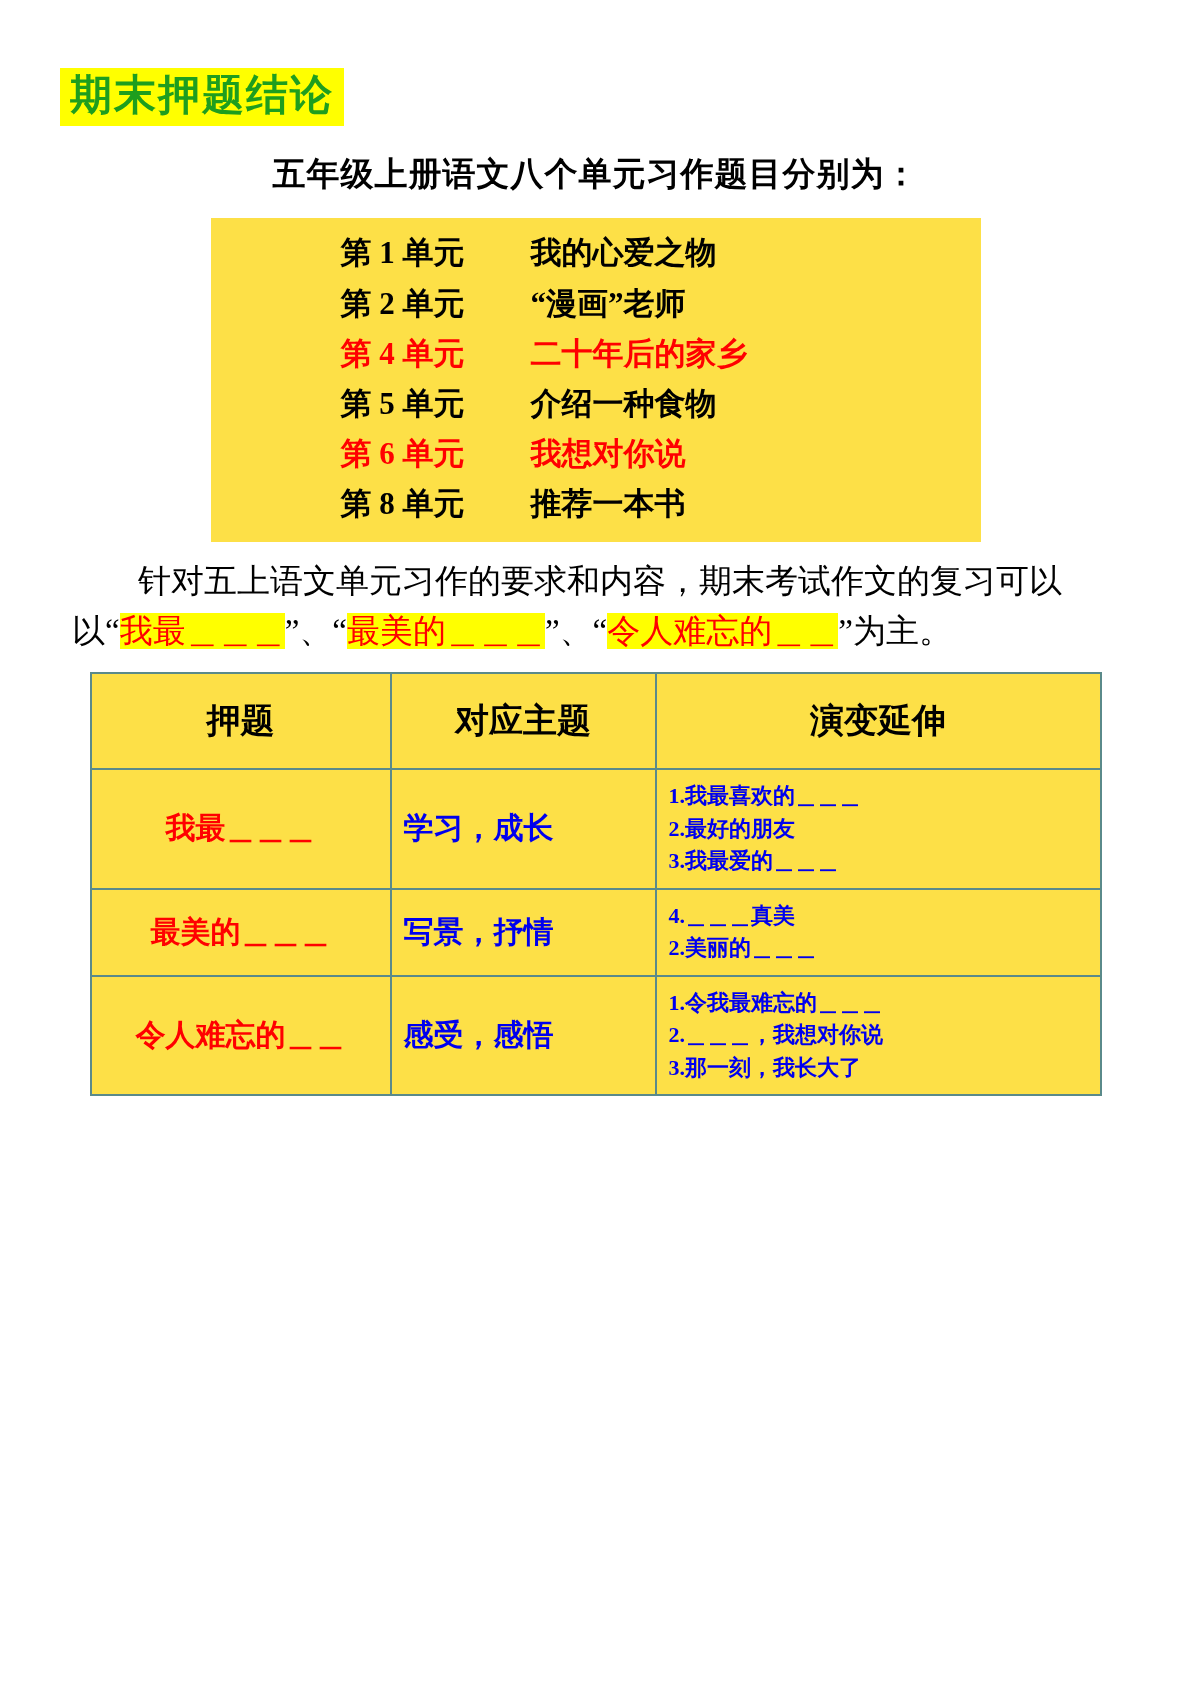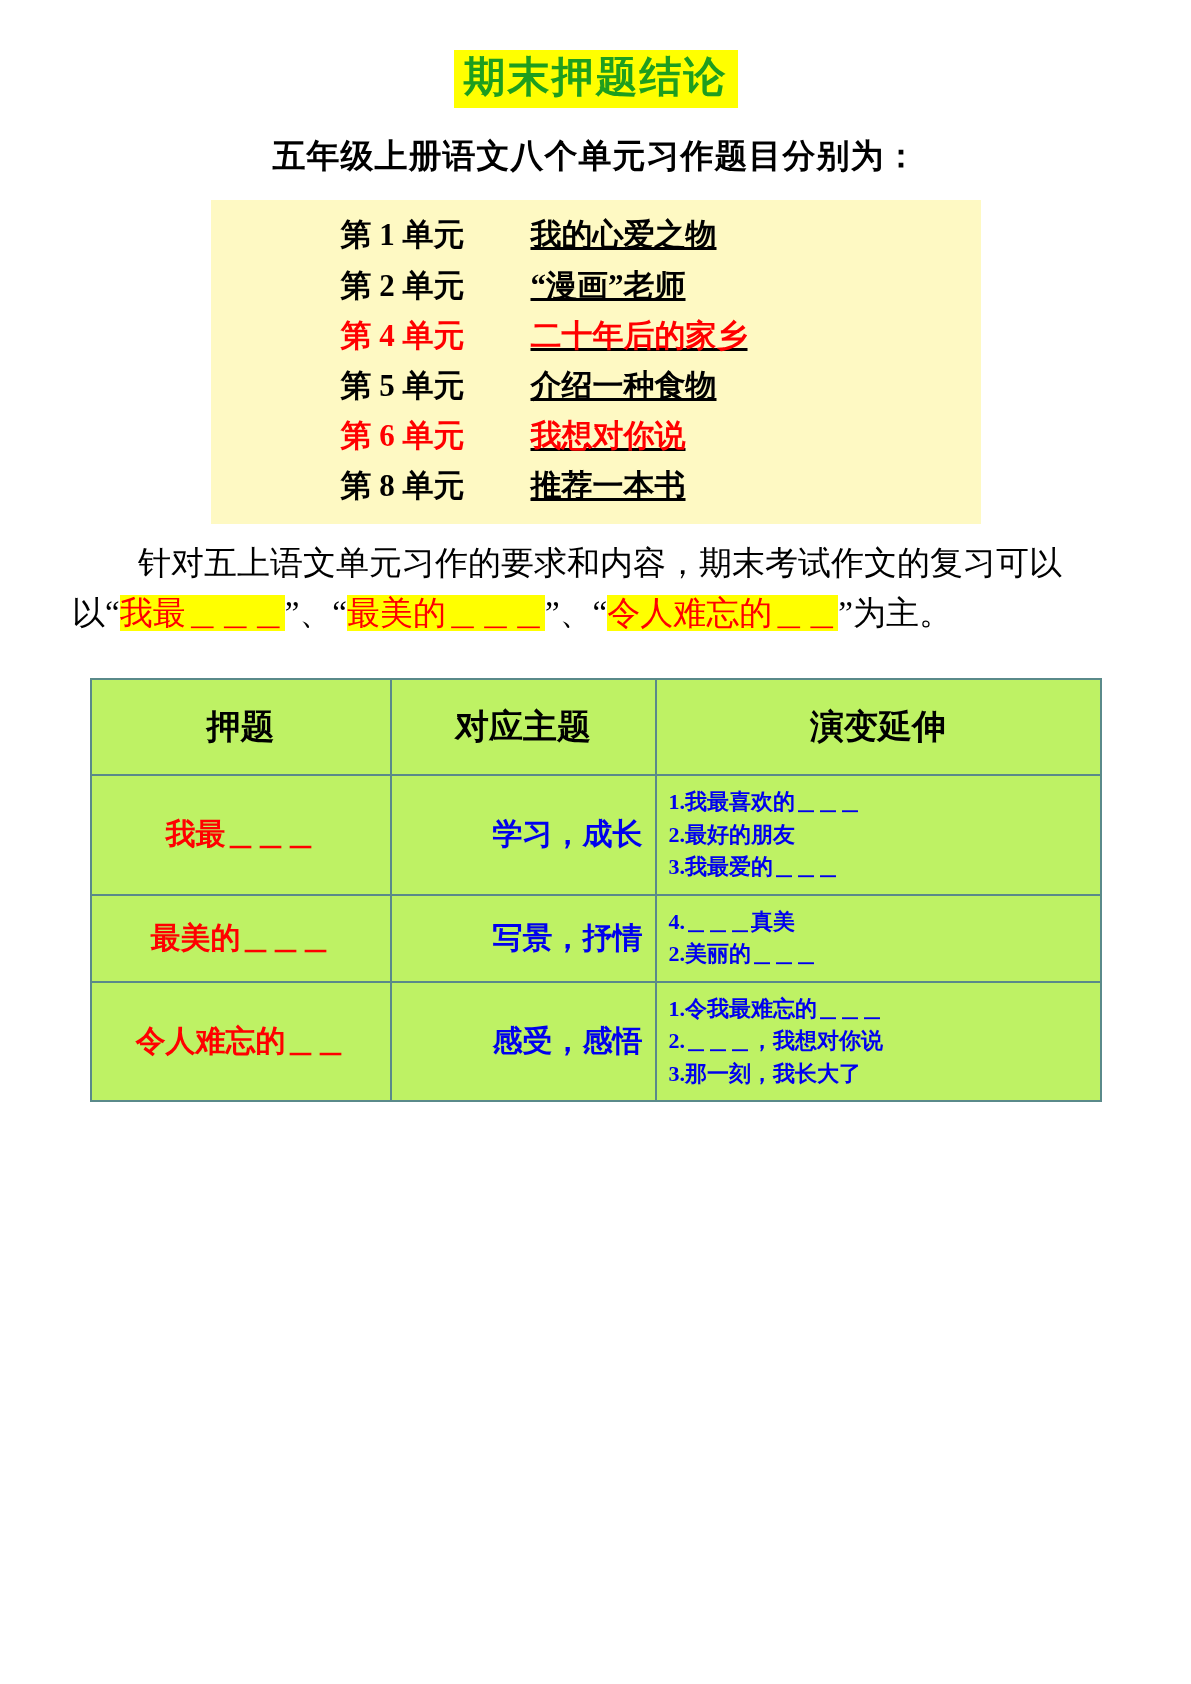--- a/index.html
+++ b/index.html
@@ -17,21 +17,22 @@
   }
   .page {
     width: 1191px;
     height: 1684px;
     box-sizing: border-box;
     padding: 50px 60px 0 60px;
   }
 
   
   .title-wrap {
-    text-align: center;
+    text-align: left;
+    margin-top: 18px;
     margin-bottom: 26px;
   }
   .title {
     display: inline-block;
     font-size: 42px;
     font-weight: bold;
     color: #1e9e1e;
     background: #ffff00;
     padding: 2px 10px 6px 10px;
     letter-spacing: 2px;
@@ -42,26 +43,25 @@
   .lead {
     font-size: 33px;
     font-weight: bold;
     text-align: center;
     margin: 0 0 21px 0;
     letter-spacing: 1px;
   }
 
   
   .unit-block {
-    background: #fef9c3;
+    background: #fde047;
     width: 770px;
     margin: 0 auto;
     padding: 10px 0 12px 0;
     box-sizing: border-box;
-    text-decoration: underline;
   }
   .unit-row {
     font-size: 31px;
     font-weight: bold;
     line-height: 1.62;
     padding-left: 130px;
     white-space: nowrap;
   }
   .unit-row .u-no {
     display: inline-block;
@@ -82,23 +82,23 @@
   }
   .para .hl {
     background: #ffff00;
     color: #ff0000;
   }
 
   
   table.grid {
     border-collapse: collapse;
     width: 1010px;
-    margin: 40px auto 0 auto;
+    margin: 16px auto 0 auto;
     table-layout: fixed;
-    background: #bef264;
+    background: #fde047;
   }
   table.grid td, table.grid th {
     border: 2px solid #5a8a8a;
     padding: 10px 12px;
     vertical-align: middle;
   }
   table.grid thead th {
     font-size: 34px;
     font-weight: bold;
     text-align: center;
@@ -109,21 +109,21 @@
   .col2 { width: 265px; }
   .col3 { width: 445px; }
 
   td.c1 {
     text-align: center;
     font-size: 30px;
     font-weight: bold;
     color: #ff0000;
   }
   td.c2 {
-    text-align: right;
+    text-align: left;
     font-size: 30px;
     font-weight: bold;
     color: #0000ee;
   }
   td.c3 {
     font-size: 22px;
     font-weight: bold;
     color: #0000ee;
     line-height: 1.48;
     padding-left: 16px;

